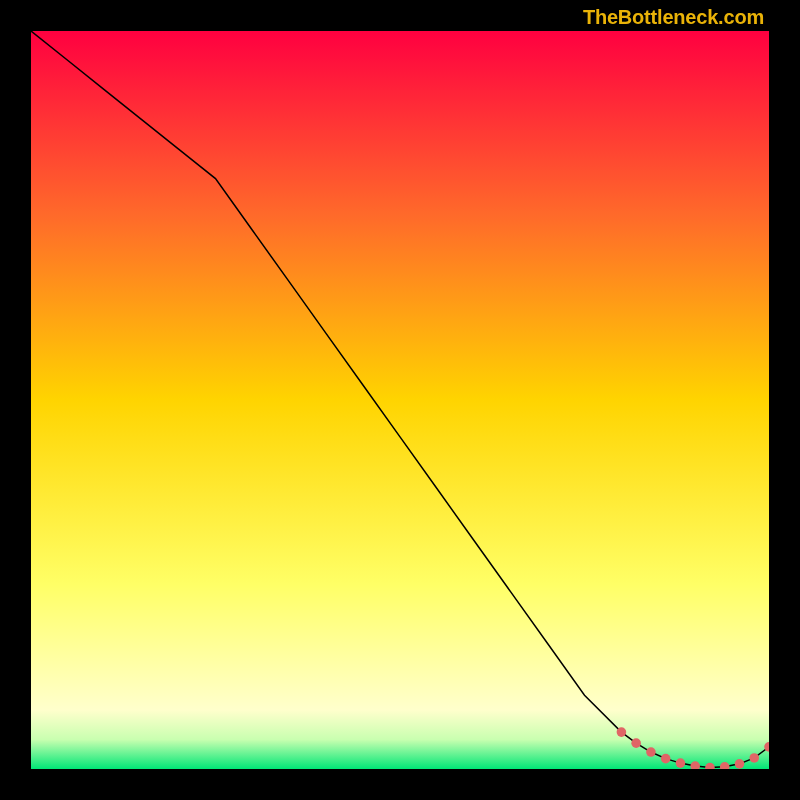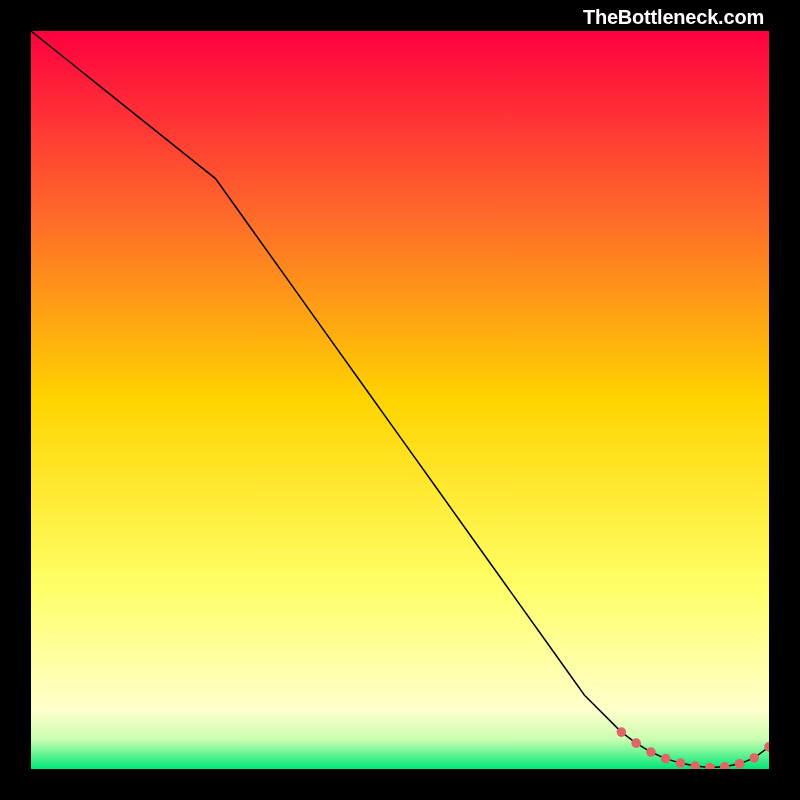--- a/index.html
+++ b/index.html
@@ -22,21 +22,21 @@
     width: 738px;
     height: 738px;
   }
   .attribution {
     position: absolute;
     top: 6px;
     right: 36px;
     font-family: Arial, Helvetica, sans-serif;
     font-size: 20px;
     font-weight: 600;
-    color: #ffffff;
+    color: #eab308;
     letter-spacing: -0.2px;
   }
   svg { display: block; }
 </style>
 </head>
 <body>
 <div class="frame">
 
   <div class="attribution">TheBottleneck.com</div>
 

